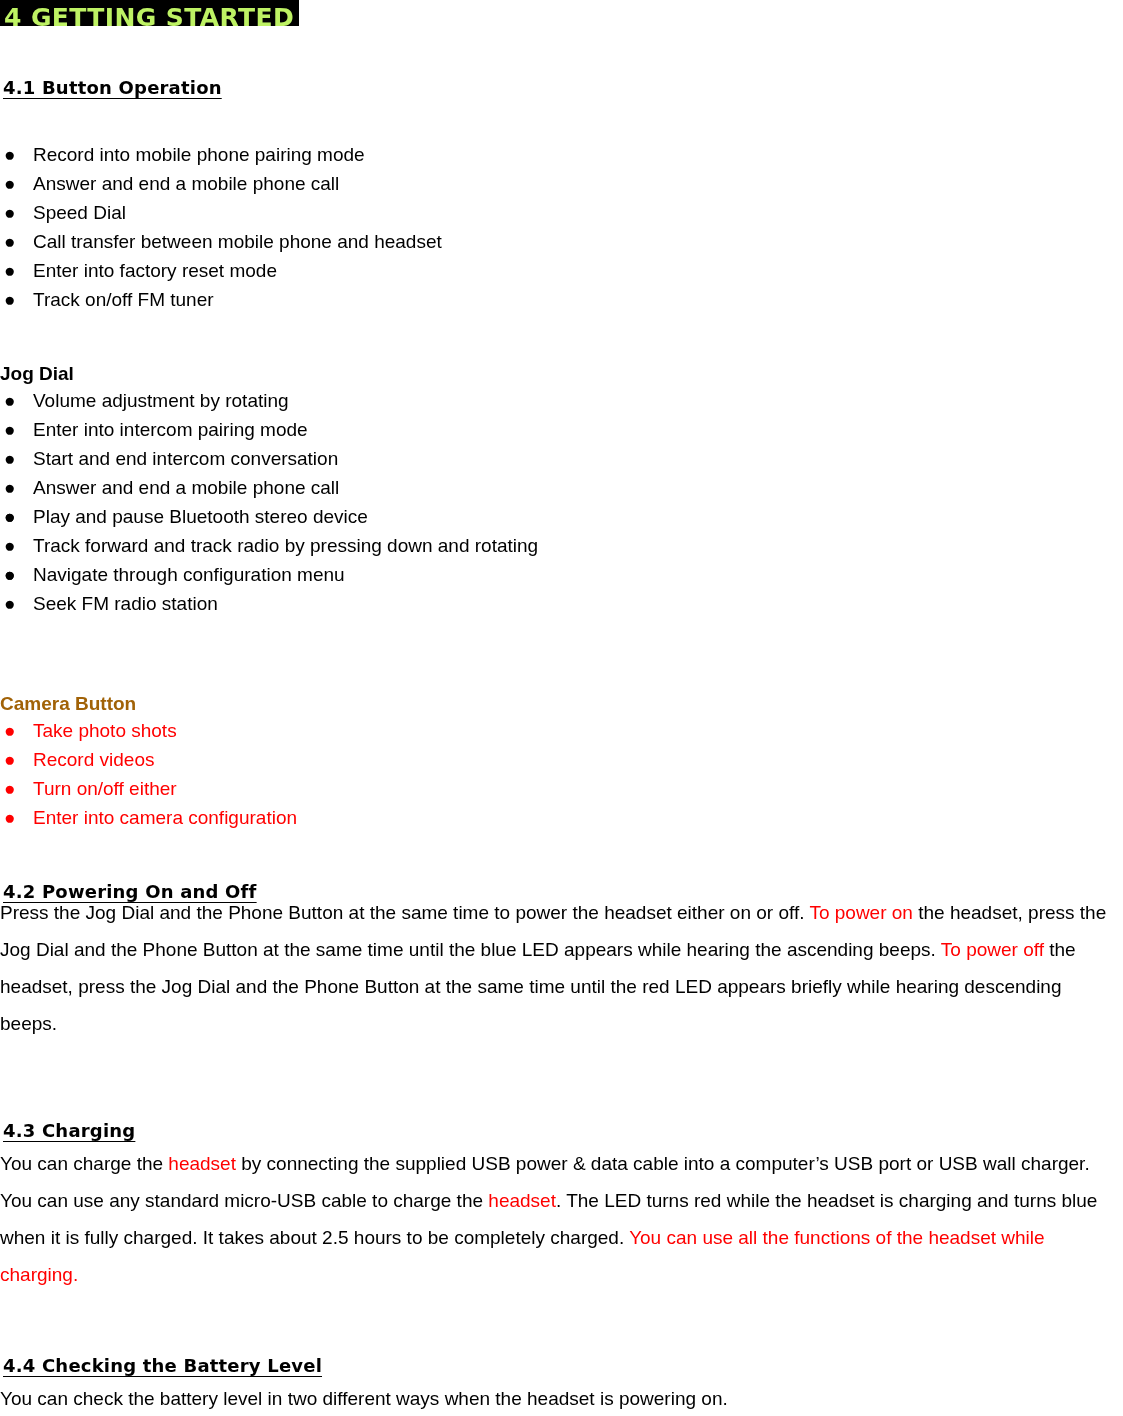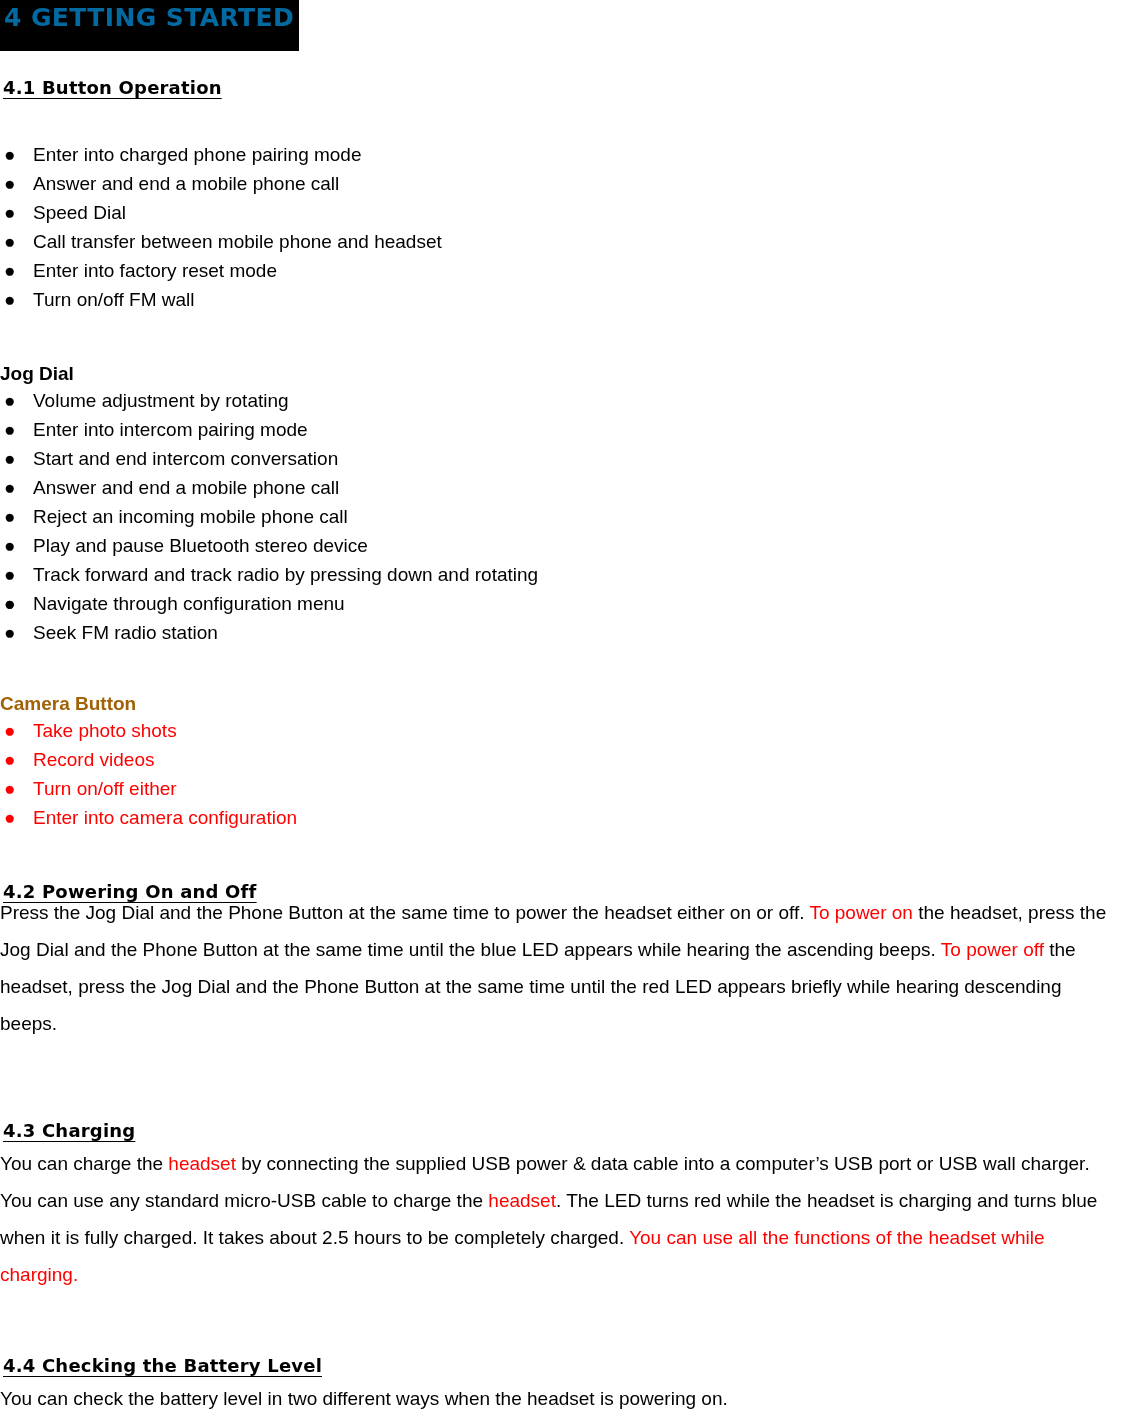--- a/index.html
+++ b/index.html
@@ -20,27 +20,27 @@
     width: 1123px;
     height: 1416px;
     padding: 0;
     box-sizing: border-box;
   }
 
   
   .chapter-title {
     display: inline-block;
     background: #000000;
-    color: #0369a1;
+    color: #bef264;
     font-family: "DejaVu Sans", sans-serif;
     font-weight: bold;
     font-size: 25px;
     letter-spacing: 0.4px;
     line-height: 36px;
-    height: 51px;
+    height: 26px;
     padding: 0 5px 0 4px;
     margin: 0;
     white-space: nowrap;
   }
   .title-wrap { margin: 0; padding: 0; height: 37px; }
 
   
   .section-heading {
     font-family: "DejaVu Sans", sans-serif;
     font-weight: bold;
@@ -107,37 +107,37 @@
   <div class="title-wrap abs" style="top:0;">
     <span class="chapter-title">4 GETTING STARTED</span>
   </div>
 
   <div class="abs" style="top:74px;">
     <span class="section-heading">4.1 Button Operation</span>
   </div>
 
   <div class="abs" style="top:140px;">
     <ul class="bullets">
-      <li><span class="bullet-dot">●</span><span>Enter into charged phone pairing mode</span></li>
+      <li><span class="bullet-dot">●</span><span>Record into mobile phone pairing mode</span></li>
       <li><span class="bullet-dot">●</span><span>Answer and end a mobile phone call</span></li>
       <li><span class="bullet-dot">●</span><span>Speed Dial</span></li>
       <li><span class="bullet-dot">●</span><span>Call transfer between mobile phone and headset</span></li>
       <li><span class="bullet-dot">●</span><span>Enter into factory reset mode</span></li>
-      <li><span class="bullet-dot">●</span><span>Turn on/off FM wall</span></li>
+      <li><span class="bullet-dot">●</span><span>Track on/off FM tuner</span></li>
     </ul>
   </div>
 
   <div class="abs" style="top:362px;">
     <div class="group-label">Jog Dial</div>
     <ul class="bullets">
       <li><span class="bullet-dot">●</span><span>Volume adjustment by rotating</span></li>
       <li><span class="bullet-dot">●</span><span>Enter into intercom pairing mode</span></li>
       <li><span class="bullet-dot">●</span><span>Start and end intercom conversation</span></li>
       <li><span class="bullet-dot">●</span><span>Answer and end a mobile phone call</span></li>
-      <li><span class="bullet-dot">●</span><span>Reject an incoming mobile phone call</span></li>
+      <li><span class="bullet-dot">●</span></li>
       <li><span class="bullet-dot">●</span><span>Play and pause Bluetooth stereo device</span></li>
       <li><span class="bullet-dot">●</span><span>Track forward and track radio by pressing down and rotating</span></li>
       <li><span class="bullet-dot">●</span></li>
       <li><span class="bullet-dot">●</span><span>Navigate through configuration menu</span></li>
       <li><span class="bullet-dot">●</span><span>Seek FM radio station</span></li>
     </ul>
   </div>
 
   <div class="abs" style="top:692px;">
     <div class="group-label red">Camera Button</div>

